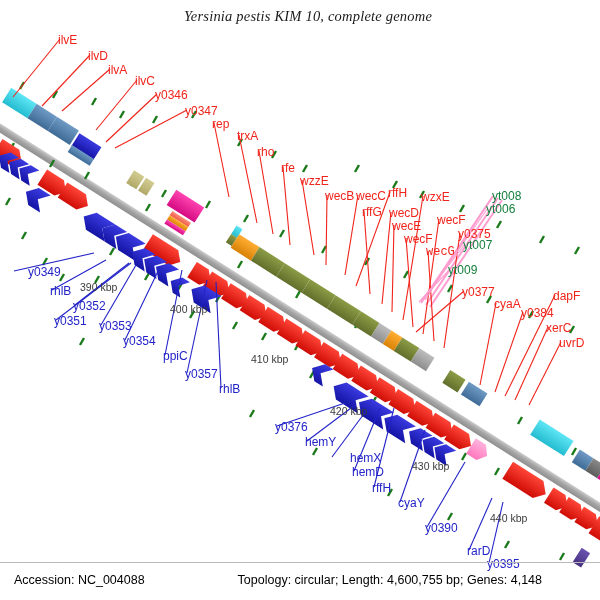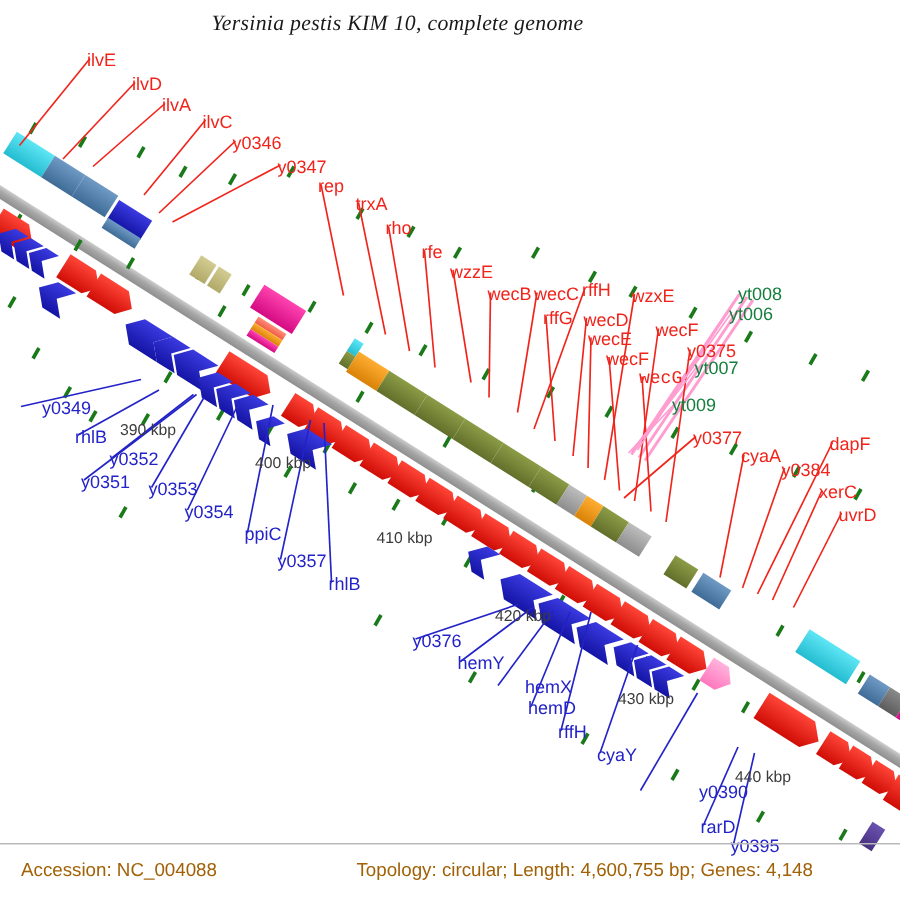--- a/index.html
+++ b/index.html
@@ -7,28 +7,28 @@
     width:600px;height:600px;position:relative;overflow:hidden;
     background:#ffffff;
     font-family:"Liberation Sans", sans-serif;
   }
   #stage{position:absolute;left:0;top:0;width:600px;height:600px;overflow:hidden;}
 
   
   #title{
     position:absolute;left:0;top:8px;width:530px;text-align:center;
     font-family:"Liberation Serif", serif;
-    font-style:italic;font-size:14.5px;color:#1a1a1a;letter-spacing:.2px;
+    font-style:italic;font-size:14.5px;color:#1a1a1a;letter-spacing:.2px;padding-left:43px;
   }
 
   
   #footer-rule{position:absolute;left:0;top:562px;width:600px;height:1px;background:#b9b9b9;}
   #footer{
     position:absolute;left:0;top:570px;width:548px;height:26px;
-    font-size:12.5px;color:#a16207;
+    font-size:12.5px;color:#000000;
   }
   #footer .acc{position:absolute;left:14px;top:3px;}
   #footer .topo{position:absolute;right:6px;top:3px;}
 
   
   #map{position:absolute;left:0;top:0;width:600px;height:600px;}
   #map svg{position:absolute;left:0;top:0;}
 
   
   .lbl{
@@ -430,21 +430,21 @@
       <div class="lbl blue" style="left: 123px; top: 335px;">y0354</div>
       <div class="lbl blue" style="left: 163px; top: 350px;">ppiC</div>
       <div class="lbl blue" style="left: 185px; top: 368px;">y0357</div>
       <div class="lbl blue" style="left: 219px; top: 383px;">rhlB</div>
       <div class="lbl blue" style="left: 275px; top: 421px;">y0376</div>
       <div class="lbl blue" style="left: 305px; top: 436px;">hemY</div>
       <div class="lbl blue" style="left: 350px; top: 452px;">hemX</div>
       <div class="lbl blue" style="left: 352px; top: 466px;">hemD</div>
       <div class="lbl blue" style="left: 372px; top: 482px;">rffH</div>
       <div class="lbl blue" style="left: 398px; top: 497px;">cyaY</div>
-      <div class="lbl blue" style="left: 425px; top: 522px; margin-left: 41px;">y0390</div>
+      <div class="lbl blue" style="left: 425px; top: 522px;">y0390</div>
       <div class="lbl blue" style="left: 467px; top: 545px;">rarD</div>
       <div class="lbl blue" style="left: 487px; top: 558px;">y0395</div>
       <div class="lbl tick" style="left: 80px; top: 281px;">390 kbp</div>
       <div class="lbl tick" style="left: 170px; top: 303px;">400 kbp</div>
       <div class="lbl tick" style="left: 251px; top: 353px;">410 kbp</div>
       <div class="lbl tick" style="left: 330px; top: 405px;">420 kbp</div>
       <div class="lbl tick" style="left: 412px; top: 460px;">430 kbp</div>
       <div class="lbl tick" style="left: 490px; top: 512px;">440 kbp</div>
     </div>
 

